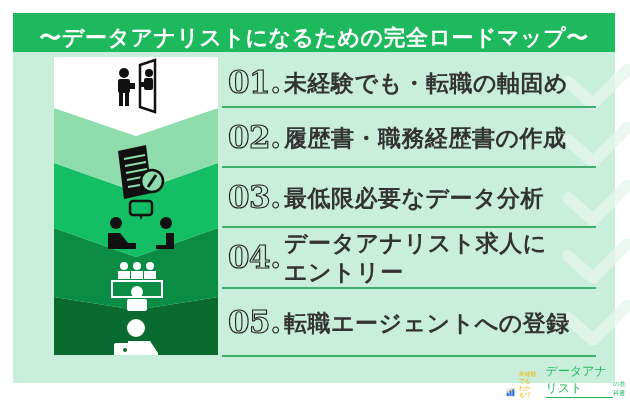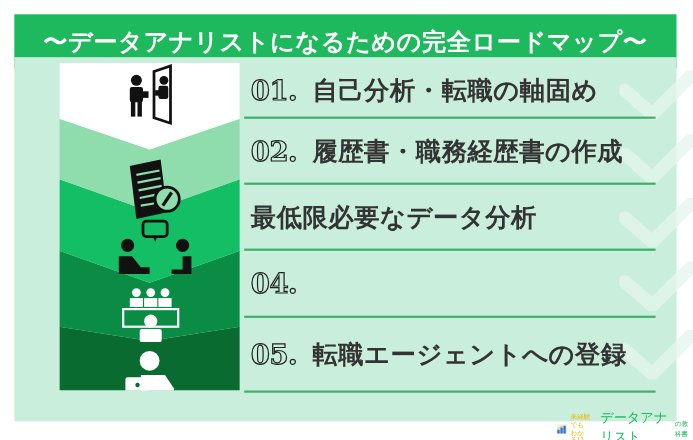--- a/index.html
+++ b/index.html
@@ -18,31 +18,31 @@
     position: absolute; left: 13px; top: 52px; width: 602px; height: 331px;
     background: #c9eedb;
   }
   .check {
     position: absolute; width: 70px; height: 45px;
   }
   .row {
     position: absolute; left: 228px; width: 370px; display: flex; align-items: center;
   }
   .num {
-    font-family: "DejaVu Serif", serif; font-size: 25px; color: #c9eedb;
+    font-family: "DejaVu Serif", serif; font-size: 31px; color: #c9eedb;
     -webkit-text-stroke: 1.1px #222; font-weight: bold; width: 56px; flex: none;
     letter-spacing: -0.5px;
   }
   .txt {
     font-family: "DejaVu Serif", serif; font-size: 23px; font-weight: bold; color: #333333;
     line-height: 29px; letter-spacing: 0.5px;
   }
   .divider { position: absolute; left: 222px; width: 374px; height: 2px; background: #3fae6c; }
   .footer {
-    position: absolute; left: 458px; top: 381px; height: 17px; display: flex; align-items: center; margin-left: 48px;
+    position: absolute; left: 458px; top: 381px; height: 17px; display: flex; align-items: flex-end; margin-left: 48px;
   }
   .logo-small { font-size: 6px; color: #f4b400; line-height: 7px; margin-left: 3px; font-family: "DejaVu Sans", sans-serif; }
   .logo-main { font-size: 12px; color: #1db95c; margin-left: 6px; font-family: "DejaVu Sans", sans-serif; border-bottom: 1px solid #1db95c; }
   .logo-sub { font-size: 6px; color: #1db95c; font-family: "DejaVu Sans", sans-serif; }
 </style>
 </head>
 <body>
 
 <div class="header">〜データアナリストになるための完全ロードマップ〜</div>
 
@@ -131,31 +131,36 @@
 </svg>
 
 <div class="divider" style="top:106px"></div>
 <div class="divider" style="top:166px"></div>
 <div class="divider" style="top:226px"></div>
 <div class="divider" style="top:287px"></div>
 <div class="divider" style="top:355px"></div>
 
 <div class="row" style="top:62px;height:40px">
   <span class="num">01.</span>
-  <span class="txt">自己分析・転職の軸固め</span>
+  <span class="txt">未経験でも・転職の軸固め</span>
 </div>
 <div class="row" style="top:116px;height:42px">
   <span class="num">02.</span>
   <span class="txt">履歴書・職務経歴書の作成</span>
 </div>
 <div class="row" style="top:176px;height:42px">
+  <span class="num">03.</span>
   <span class="txt">最低限必要なデータ分析</span>
 </div>
 <div class="row" style="top:228px;height:58px">
   <span class="num">04.</span>
+  <span class="txt">
+    <div>データアナリスト求人に</div>
+    <div>エントリー</div>
+  </span>
 </div>
 <div class="row" style="top:292px;height:60px">
   <span class="num">05.</span>
   <span class="txt">
     <div>転職エージェントへの登録</div>
   </span>
 </div>
 
 <div class="footer">
   <svg width="14" height="12" viewBox="0 0 14 12">

